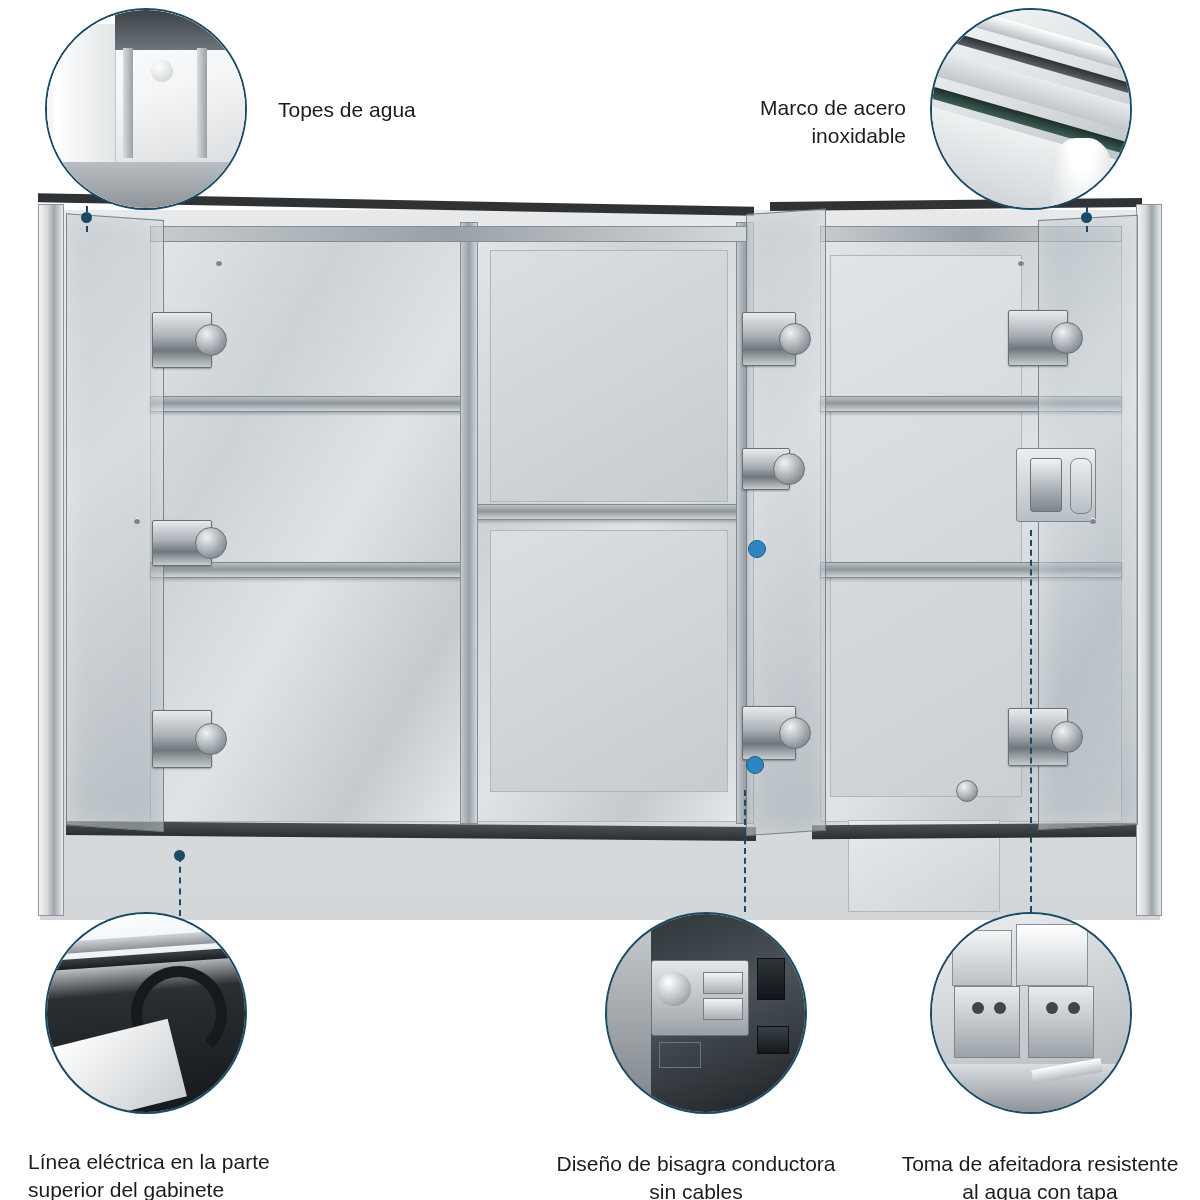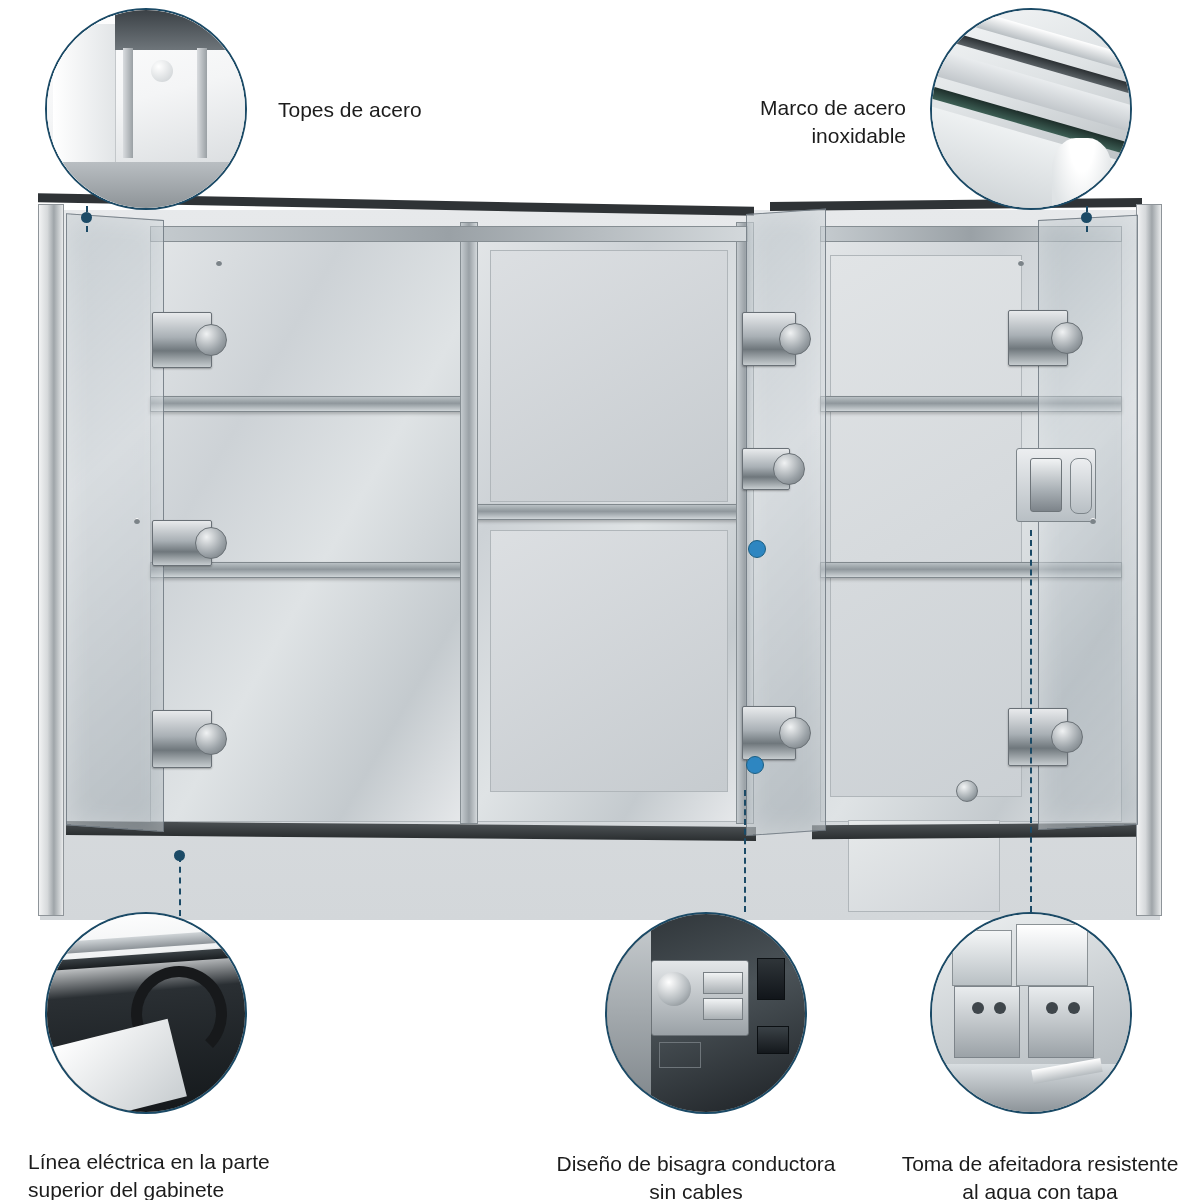--- a/index.html
+++ b/index.html
@@ -262,21 +262,21 @@
     <div style="position:absolute; left:6px; top:14px; width:62px; height:180px; background:linear-gradient(90deg,#ffffff,#e2e5e7); border-right:1px solid #c3c7ca;"></div>
     <div style="position:absolute; left:68px; top:0px; width:130px; height:40px; background:linear-gradient(180deg,#3b4146,#6e757a);"></div>
     <div style="position:absolute; left:76px; top:38px; width:10px; height:110px; background:linear-gradient(90deg,#d9dcdf,#9aa0a4);"></div>
     <div style="position:absolute; left:150px; top:38px; width:10px; height:110px; background:linear-gradient(90deg,#d9dcdf,#9aa0a4);"></div>
     <div style="position:absolute; left:104px; top:50px; width:22px; height:22px; border-radius:50%; background:radial-gradient(circle at 35% 30%,#ffffff,#c8cdd0);"></div>
     <div style="position:absolute; left:0; bottom:0; width:100%; height:46px; background:linear-gradient(180deg,#b9bec2,#8e9498);"></div>
   </div>
 </div>
 <div class="leader" style="left:86px; top:206px; height:26px;"></div>
 <div class="dot" style="left:81px; top:212px;"></div>
-<div class="callout-label" style="left:278px; top:96px;">Topes de acero</div>
+<div class="callout-label" style="left:278px; top:96px;">Topes de agua</div>
 
 <div class="bubble" style="left:930px; top:8px; width:198px; height:198px;">
   <div class="inner">
     <div style="position:absolute; inset:0; background:linear-gradient(160deg,#f4f6f7 0%,#dfe3e5 40%,#aeb4b8 100%);"></div>
     <div style="position:absolute; left:-20px; top:20px; width:260px; height:16px; background:linear-gradient(180deg,#ffffff,#b9bfc3); transform:rotate(16deg);"></div>
     <div style="position:absolute; left:-20px; top:48px; width:260px; height:10px; background:linear-gradient(180deg,#2b3033,#5a6165); transform:rotate(16deg);"></div>
     <div style="position:absolute; left:-20px; top:70px; width:260px; height:26px; background:linear-gradient(180deg,#e9ecee,#c2c7cb); transform:rotate(16deg);"></div>
     <div style="position:absolute; left:-20px; top:108px; width:260px; height:12px; background:linear-gradient(180deg,#1d2e2a,#3d5f55); transform:rotate(16deg);"></div>
     <div style="position:absolute; left:-20px; top:130px; width:260px; height:80px; background:linear-gradient(180deg,#eef1f2,#cfd4d7); transform:rotate(16deg);"></div>
     <div style="position:absolute; left:120px; top:128px; width:60px; height:80px; background:radial-gradient(ellipse at 50% 0%,#ffffff 30%,#dfe3e5 80%); border-radius:40% 40% 0 0;"></div>

